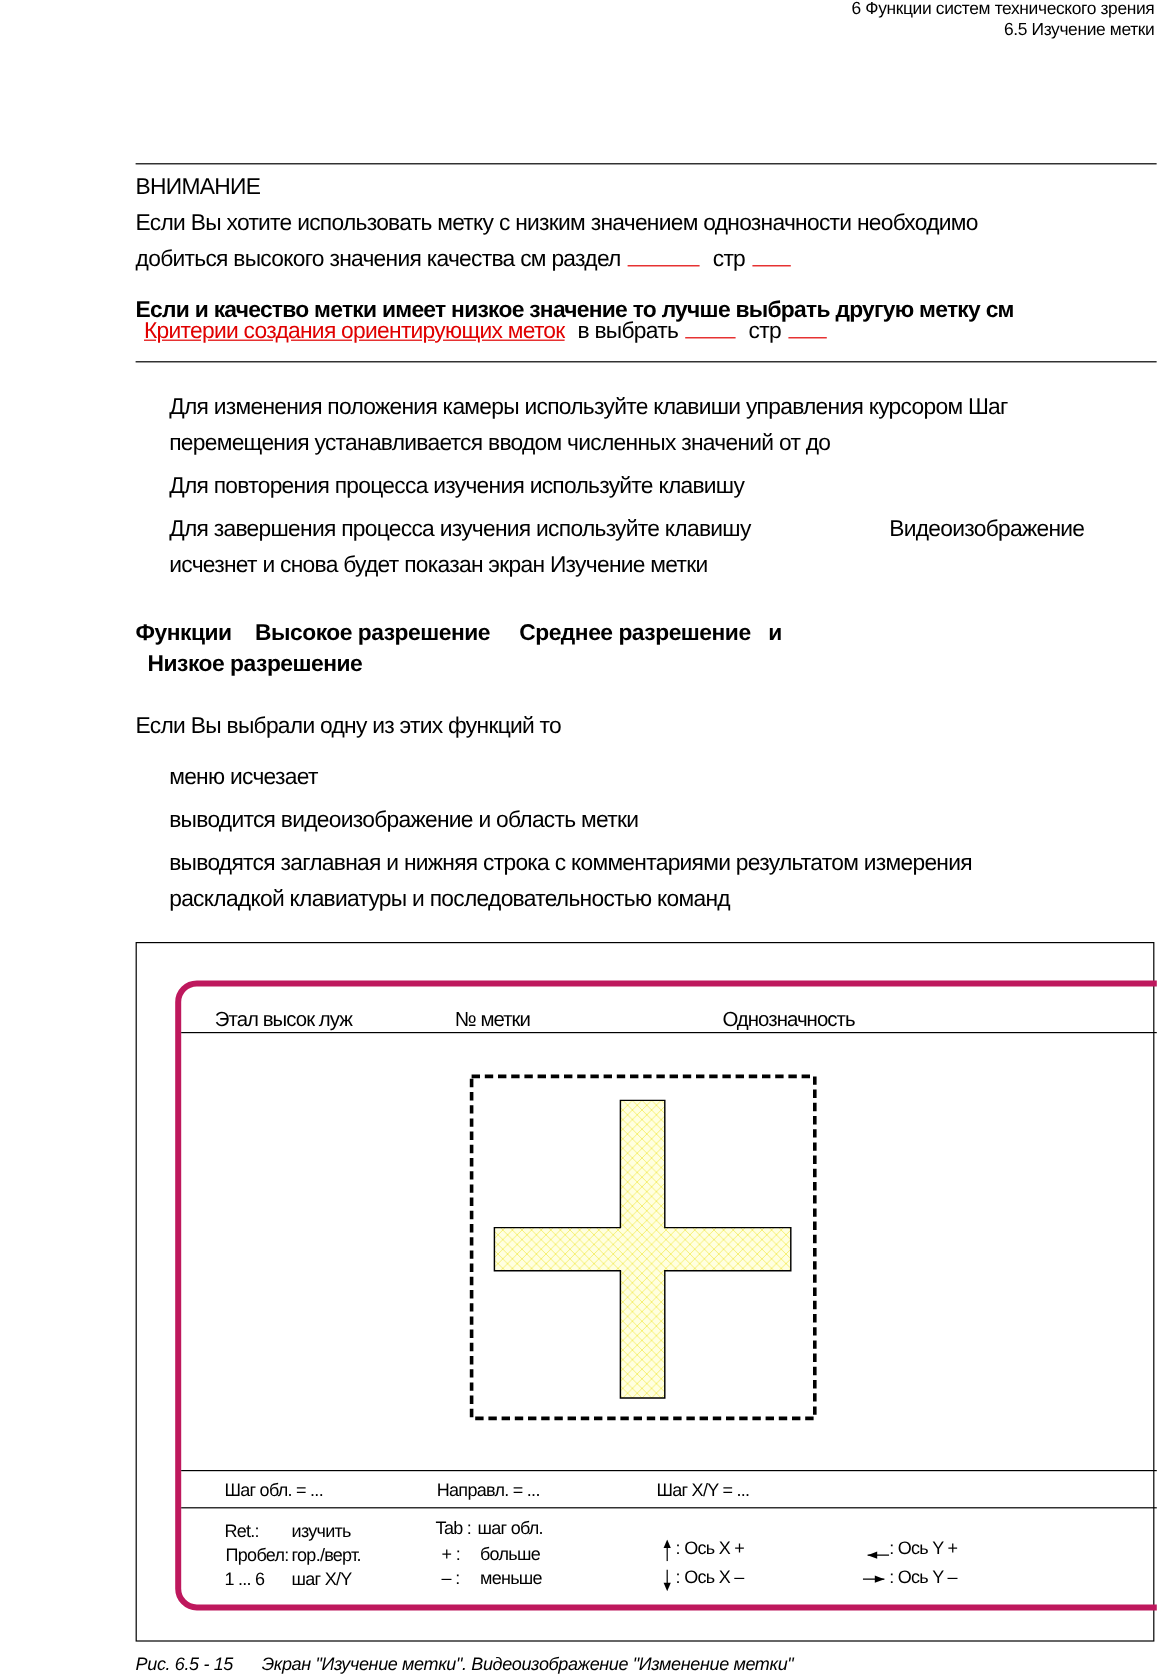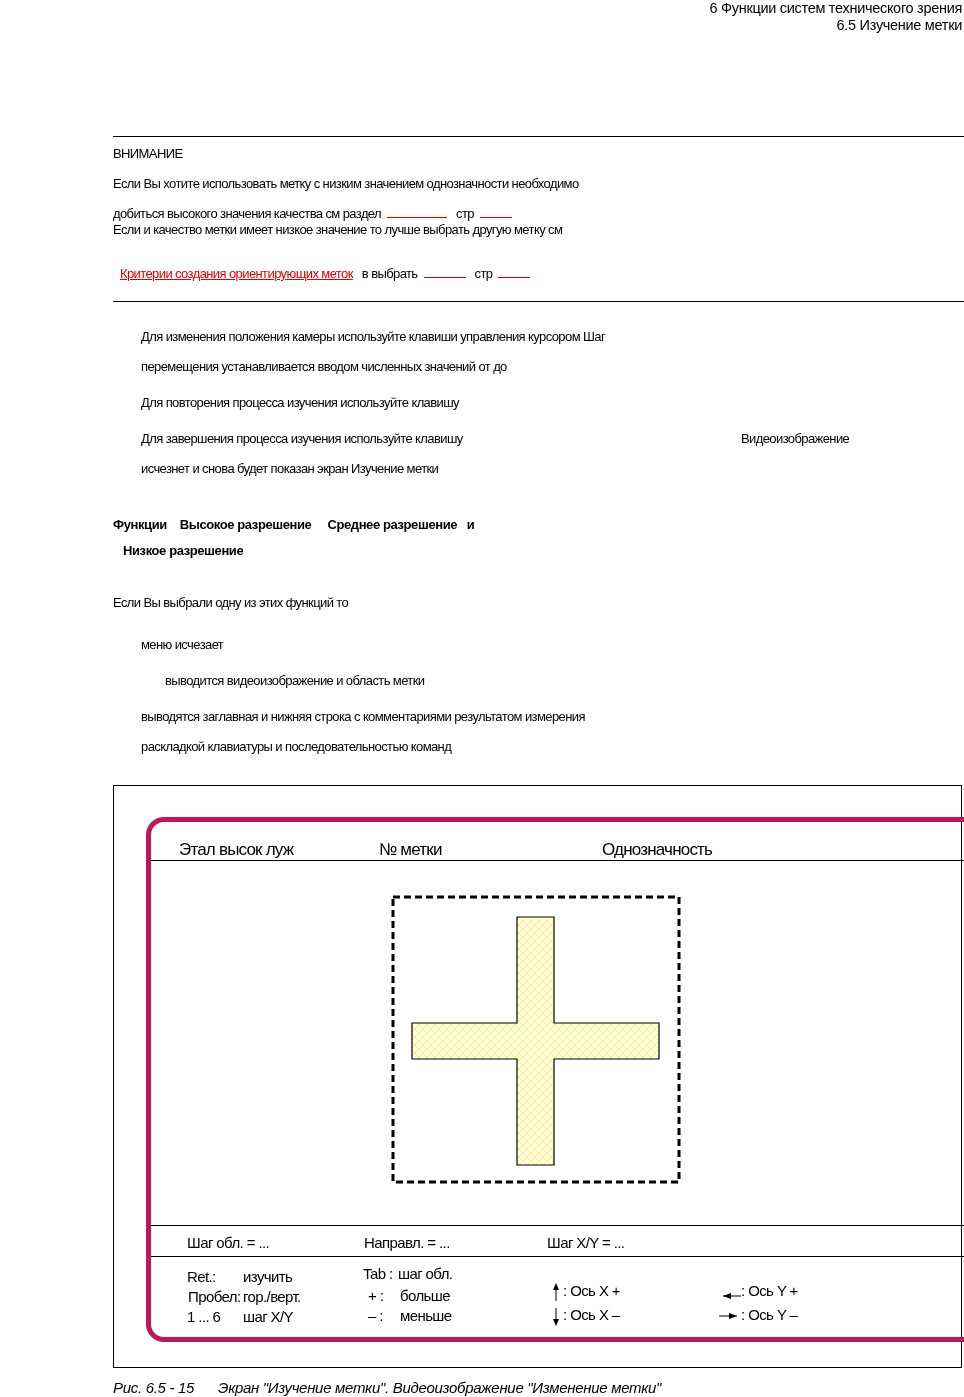--- a/index.html
+++ b/index.html
@@ -3,21 +3,21 @@
 <meta charset="utf-8">
 <style>
   html, body { margin:0; padding:0; background:#ffffff; }
   body { width:964px; height:1397px; position:relative; overflow:hidden;
          font-family:"Liberation Sans", sans-serif; color:#000; }
   .abs { position:absolute; white-space:nowrap; }
   .hdr { font-size:14.5px; line-height:17px; letter-spacing:-0.3px; }
   .hdr-left { left:0; top:0; }
   .hdr-right { right:2px; top:0; text-align:right; }
   .rule { position:absolute; left:113px; width:851px; height:1px; background:#000; }
-  .body-txt { font-size:13px; letter-spacing:-0.6px; }
+  .body-txt { font-size:19px; letter-spacing:-0.6px; }
   .link { color:#e00000; text-decoration:underline; }
   .blank { display:inline-block; border-bottom:1px solid #e00000; height:1px; vertical-align:baseline; margin:0 6px; }
   .bold { font-weight:bold; }
   .fig-frame { position:absolute; left:113px; top:785px; width:849px; height:583px; border:1px solid #000; box-sizing:border-box; }
   .screen { position:absolute; left:146px; top:817px; width:904px; height:525px; border:5px solid #be185d; border-radius:18px; box-sizing:border-box; }
   .hline { position:absolute; left:0; right:0; height:1px; background:#000; }
   .scr-txt { font-size:17px; letter-spacing:-0.8px; }
   .small { font-size:15px; letter-spacing:-0.6px; }
   .caption { font-size:15px; font-style:italic; letter-spacing:-0.3px; }
 </style>
@@ -31,41 +31,41 @@
   <div>6.5 Изучение метки</div>
 </div>
 
 <div class="rule" style="top:136px;"></div>
 <div class="abs body-txt" style="left:113px; top:146px;">ВНИМАНИЕ</div>
 <div class="abs body-txt" style="left:113px; top:176px;">Если Вы хотите использовать метку с низким значением однозначности  необходимо</div>
 <div class="abs body-txt" style="left:113px; top:206px;">
   <span>добиться высокого значения качества  см  раздел</span><span class="blank" style="width:60px;"></span>
   <span>стр</span><span class="blank" style="width:32px;"></span>
 </div>
-<div class="abs body-txt" style="left:113px; top:222px;">Если и качество метки имеет низкое значение  то лучше выбрать другую метку  см</div>
+<div class="abs body-txt" style="left:113px; top:248px;font-weight:bold;">Если и качество метки имеет низкое значение  то лучше выбрать другую метку  см</div>
 <div class="abs body-txt" style="left:120px; top:266px;">
   <span class="link">Критерии создания ориентирующих меток</span>
   <span style="margin-left:6px;">в выбрать</span><span class="blank" style="width:42px;"></span>
   <span>стр</span><span class="blank" style="width:32px;"></span>
 </div>
 <div class="rule" style="top:301px;"></div>
 
 <div class="abs body-txt" style="left:141px; top:329px;">Для изменения положения камеры используйте клавиши управления курсором  Шаг</div>
 <div class="abs body-txt" style="left:141px; top:359px;">перемещения устанавливается вводом численных значений от    до</div>
 <div class="abs body-txt" style="left:141px; top:395px;">Для повторения процесса изучения используйте клавишу</div>
 <div class="abs body-txt" style="left:141px; top:431px;">Для завершения процесса изучения используйте клавишу</div>
 <div class="abs body-txt" style="left:741px; top:431px;">Видеоизображение</div>
 <div class="abs body-txt" style="left:141px; top:461px;">исчезнет  и снова будет показан экран   Изучение метки</div>
 
 <div class="abs body-txt bold" style="left:113px; top:517px; letter-spacing:-0.4px; white-space:pre;">Функции    Высокое разрешение     Среднее разрешение   и</div>
 <div class="abs body-txt bold" style="left:123px; top:543px; letter-spacing:-0.4px;">Низкое разрешение</div>
 
 <div class="abs body-txt" style="left:113px; top:595px;">Если Вы выбрали одну из этих функций  то</div>
 <div class="abs body-txt" style="left:141px; top:637px;">меню исчезает</div>
-<div class="abs body-txt" style="left:141px; top:673px;margin-left:24px;">выводится видеоизображение и область метки</div>
+<div class="abs body-txt" style="left:141px; top:673px;">выводится видеоизображение и область метки</div>
 <div class="abs body-txt" style="left:141px; top:709px;">выводятся заглавная и нижняя строка с комментариями  результатом измерения</div>
 <div class="abs body-txt" style="left:141px; top:739px;">раскладкой клавиатуры и последовательностью команд</div>
 
 <div class="fig-frame"></div>
 <div class="screen">
 
   <div class="abs scr-txt" style="left:28px; top:18px;">Этал  высок  луж</div>
   <div class="abs scr-txt" style="left:228px; top:18px;">№ метки</div>
   <div class="abs scr-txt" style="left:451px; top:18px;">Однозначность</div>
   <div class="hline" style="top:38px;"></div>

